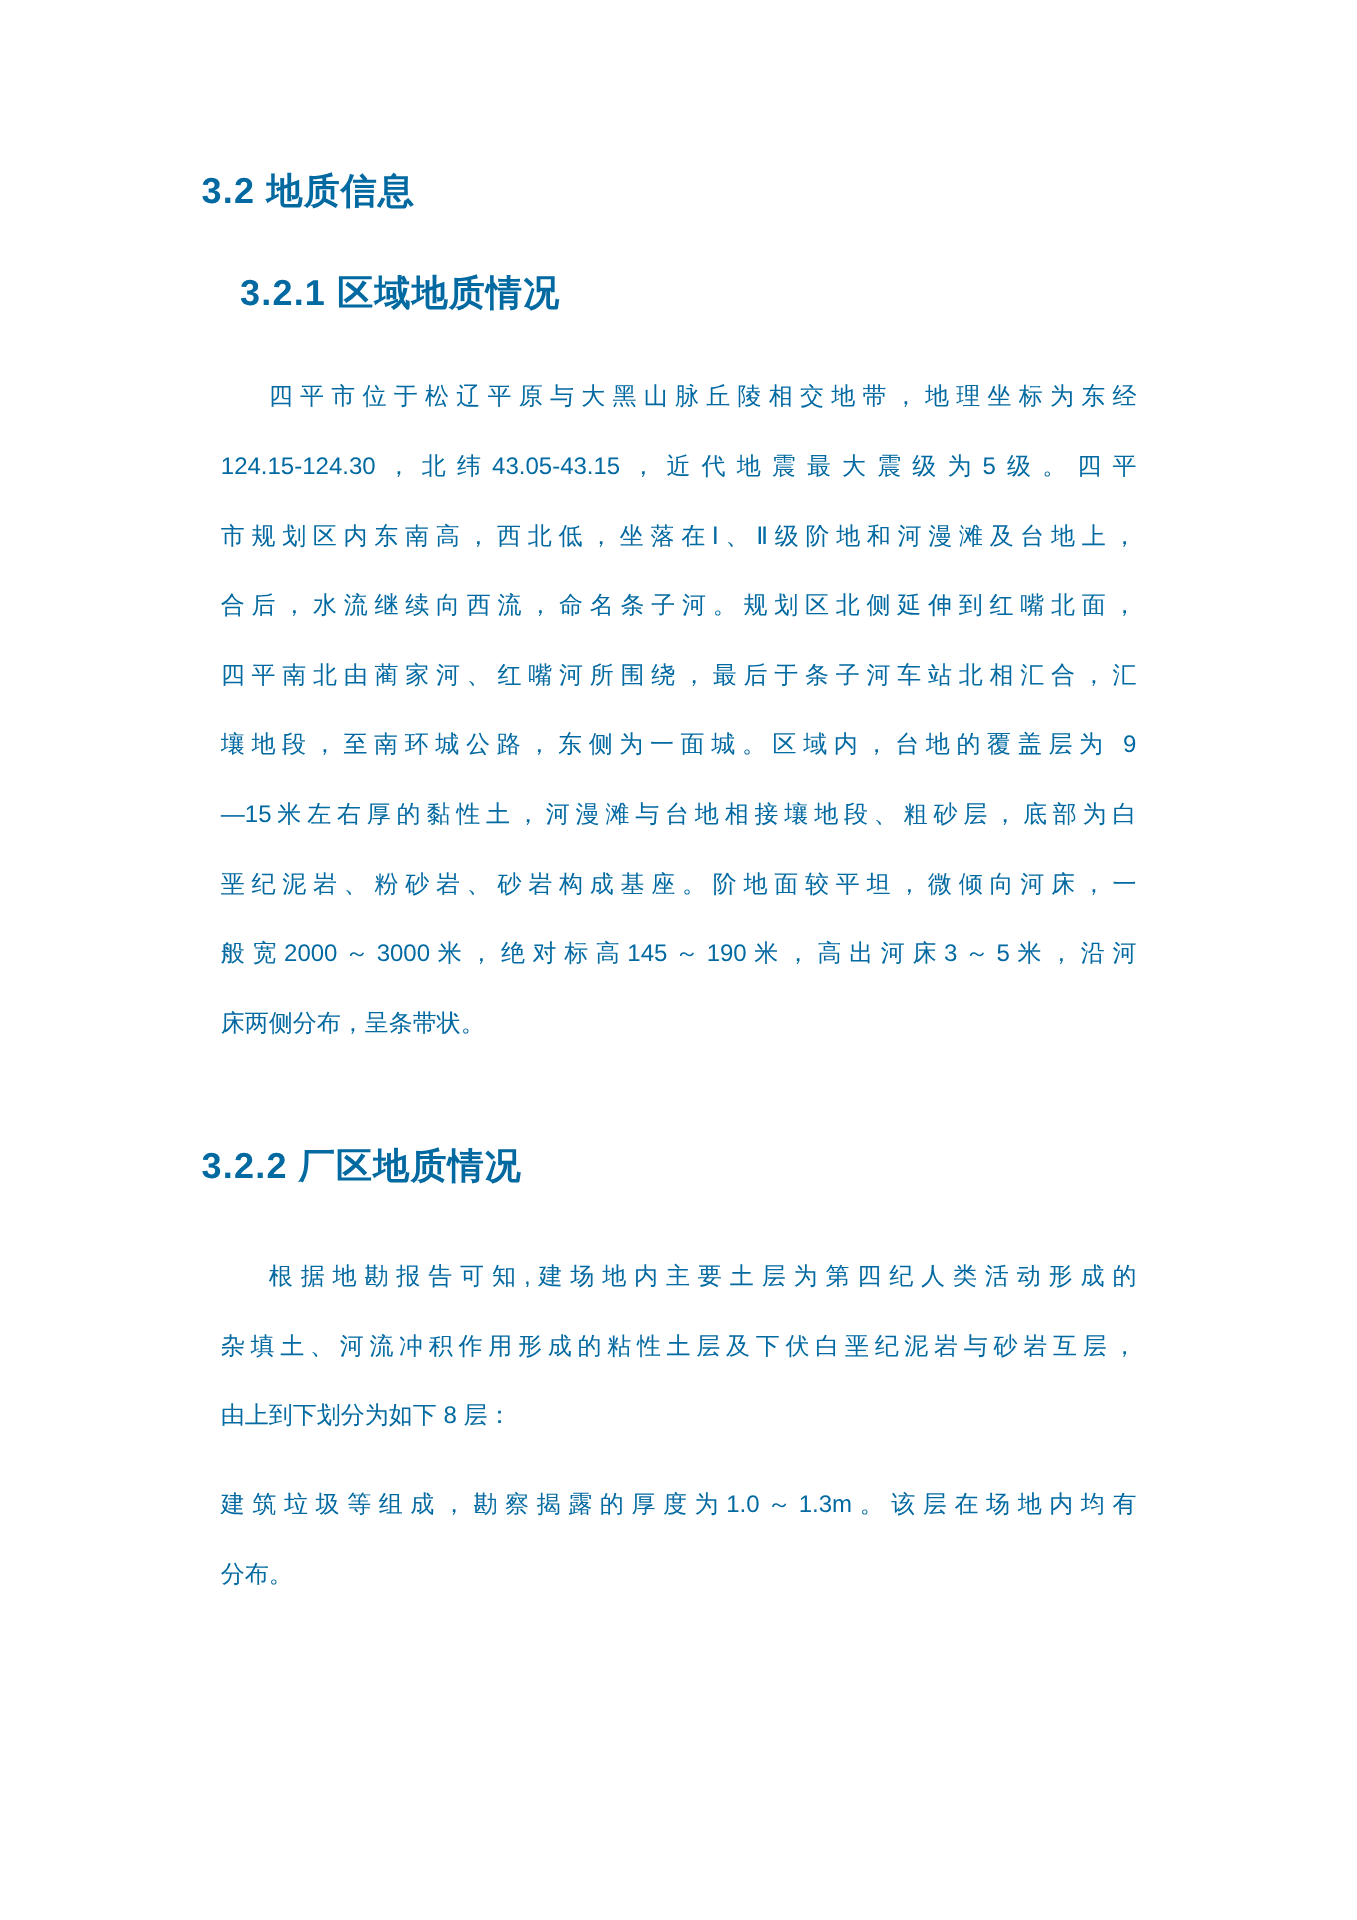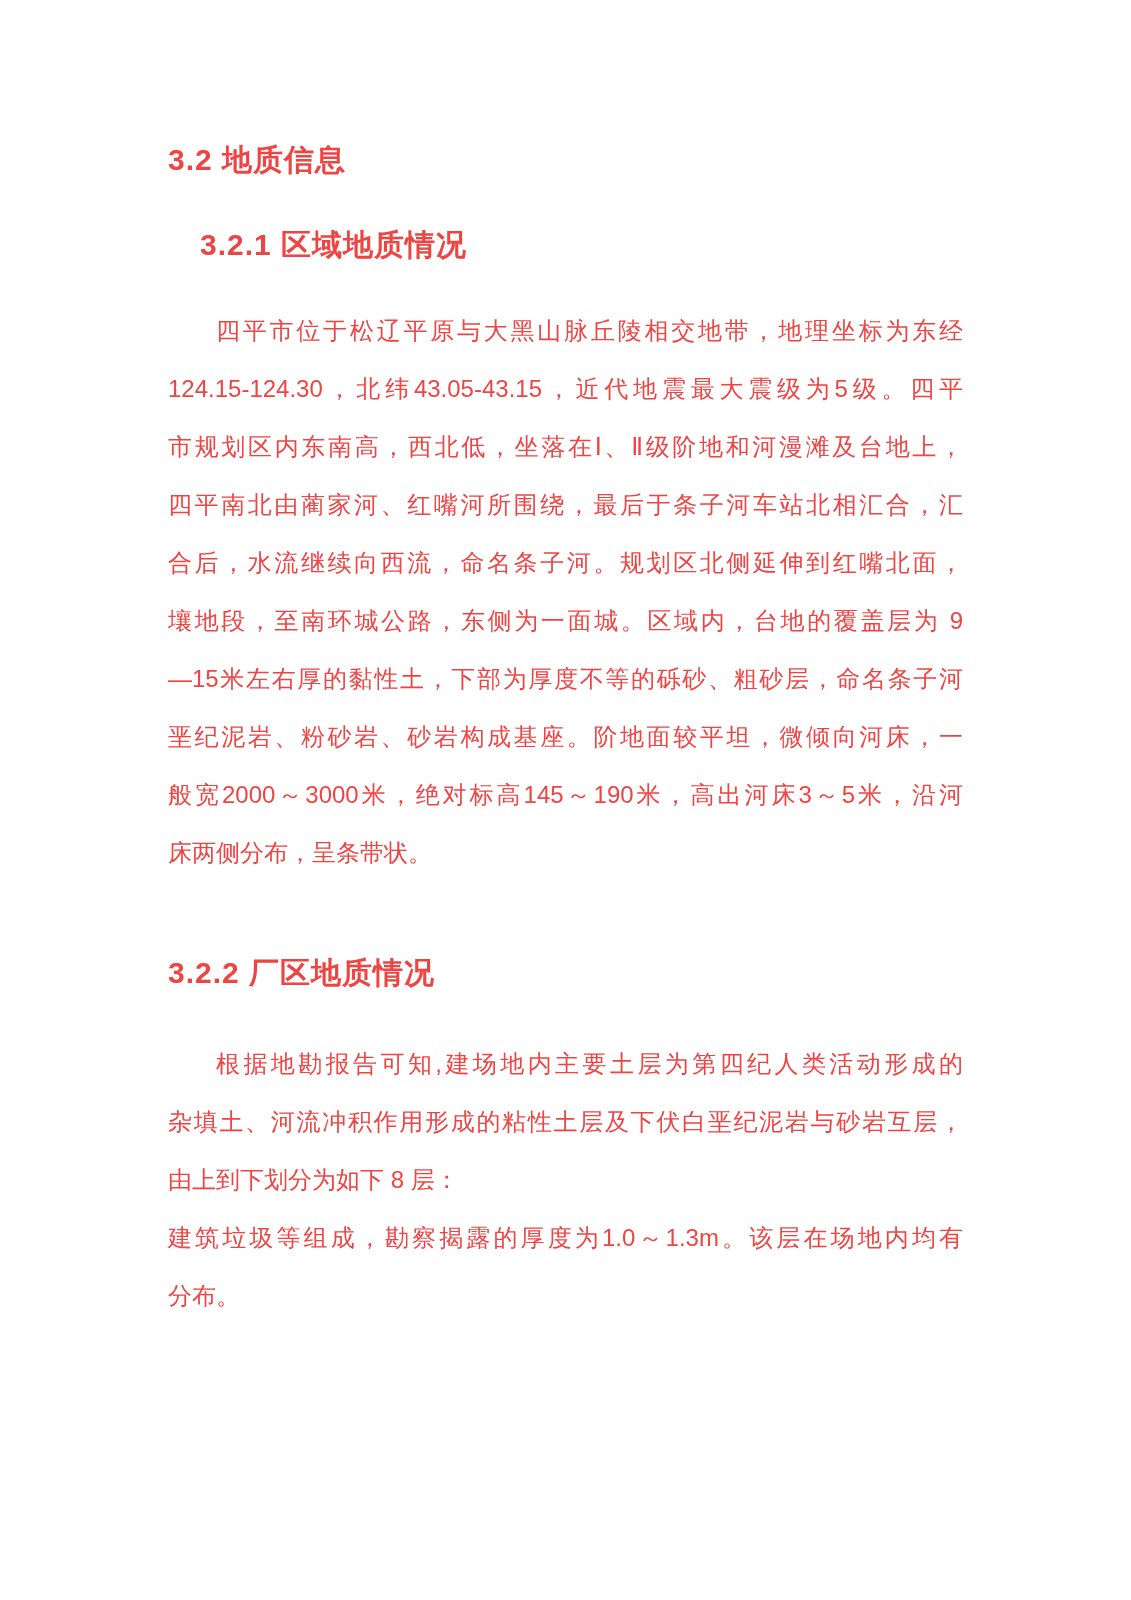--- a/index.html
+++ b/index.html
@@ -7,37 +7,37 @@
     padding: 0;
     background: #ffffff;
   }
   .page {
     position: relative;
     width: 1131px;
     height: 1600px;
     background: #ffffff;
     box-sizing: border-box;
     padding: 143px 168px 0 168px;
-    color: #ef4444;
+    color: #0369a1;
     font-family: "Liberation Sans", "DejaVu Sans", sans-serif;
     overflow: hidden;
   }
   .heading {
     font-weight: bold;
     font-size: 30px;
     line-height: 34px;
     margin: 0;
     letter-spacing: 1px;
     white-space: nowrap;
   }
   .heading-2 { margin-top: 51px; margin-left: 32px; }
   .heading-3 { margin-top: 74px; }
   .para {
-    margin: 0;
-    font-size: 24px;
+    margin: 16px;
+    font-size: 20px;
     line-height: 58px;
   }
   .para-1 { margin-top: 40px; }
   .para-2 { margin-top: 45px; }
   .para-3 { margin-top: 0; }
   .line {
     text-align: justify;
     text-align-last: justify;
     text-justify: inter-character;
   }
@@ -74,24 +74,24 @@
 <div class="page">
 
   <h2 class="heading heading-1">3.2 地质信息</h2>
 
   <h3 class="heading heading-2">3.2.1 区域地质情况</h3>
 
   <div class="para para-1">
     <div class="line indent">四平市位于松辽平原与大黑山脉丘陵相交地带，地理坐标为东经</div>
     <div class="line">124.15-124.30，北纬43.05-43.15，近代地震最大震级为5级。四平</div>
     <div class="line">市规划区内东南高，西北低，坐落在Ⅰ、Ⅱ级阶地和河漫滩及台地上，</div>
+    <div class="line">合后，水流继续向西流，命名条子河。规划区北侧延伸到红嘴北面，</div>
     <div class="line">四平南北由蔺家河、红嘴河所围绕，最后于条子河车站北相汇合，汇</div>
-    <div class="line">合后，水流继续向西流，命名条子河。规划区北侧延伸到红嘴北面，</div>
     <div class="line">壤地段，至南环城公路，东侧为一面城。区域内，台地的覆盖层为 9</div>
-    <div class="line">—15米左右厚的黏性土，下部为厚度不等的砾砂、粗砂层，命名条子河</div>
+    <div class="line">—15米左右厚的黏性土，河漫滩与台地相接壤地段、粗砂层，底部为白</div>
     <div class="line">垩纪泥岩、粉砂岩、砂岩构成基座。阶地面较平坦，微倾向河床，一</div>
     <div class="line">般宽2000～3000米，绝对标高145～190米，高出河床3～5米，沿河</div>
     <div class="line line-last">床两侧分布，呈条带状。</div>
   </div>
 
   <h3 class="heading heading-3">3.2.2 厂区地质情况</h3>
 
   <div class="para para-2">
     <div class="line indent">根据地勘报告可知,建场地内主要土层为第四纪人类活动形成的</div>
     <div class="line">杂填土、河流冲积作用形成的粘性土层及下伏白垩纪泥岩与砂岩互层，</div>

